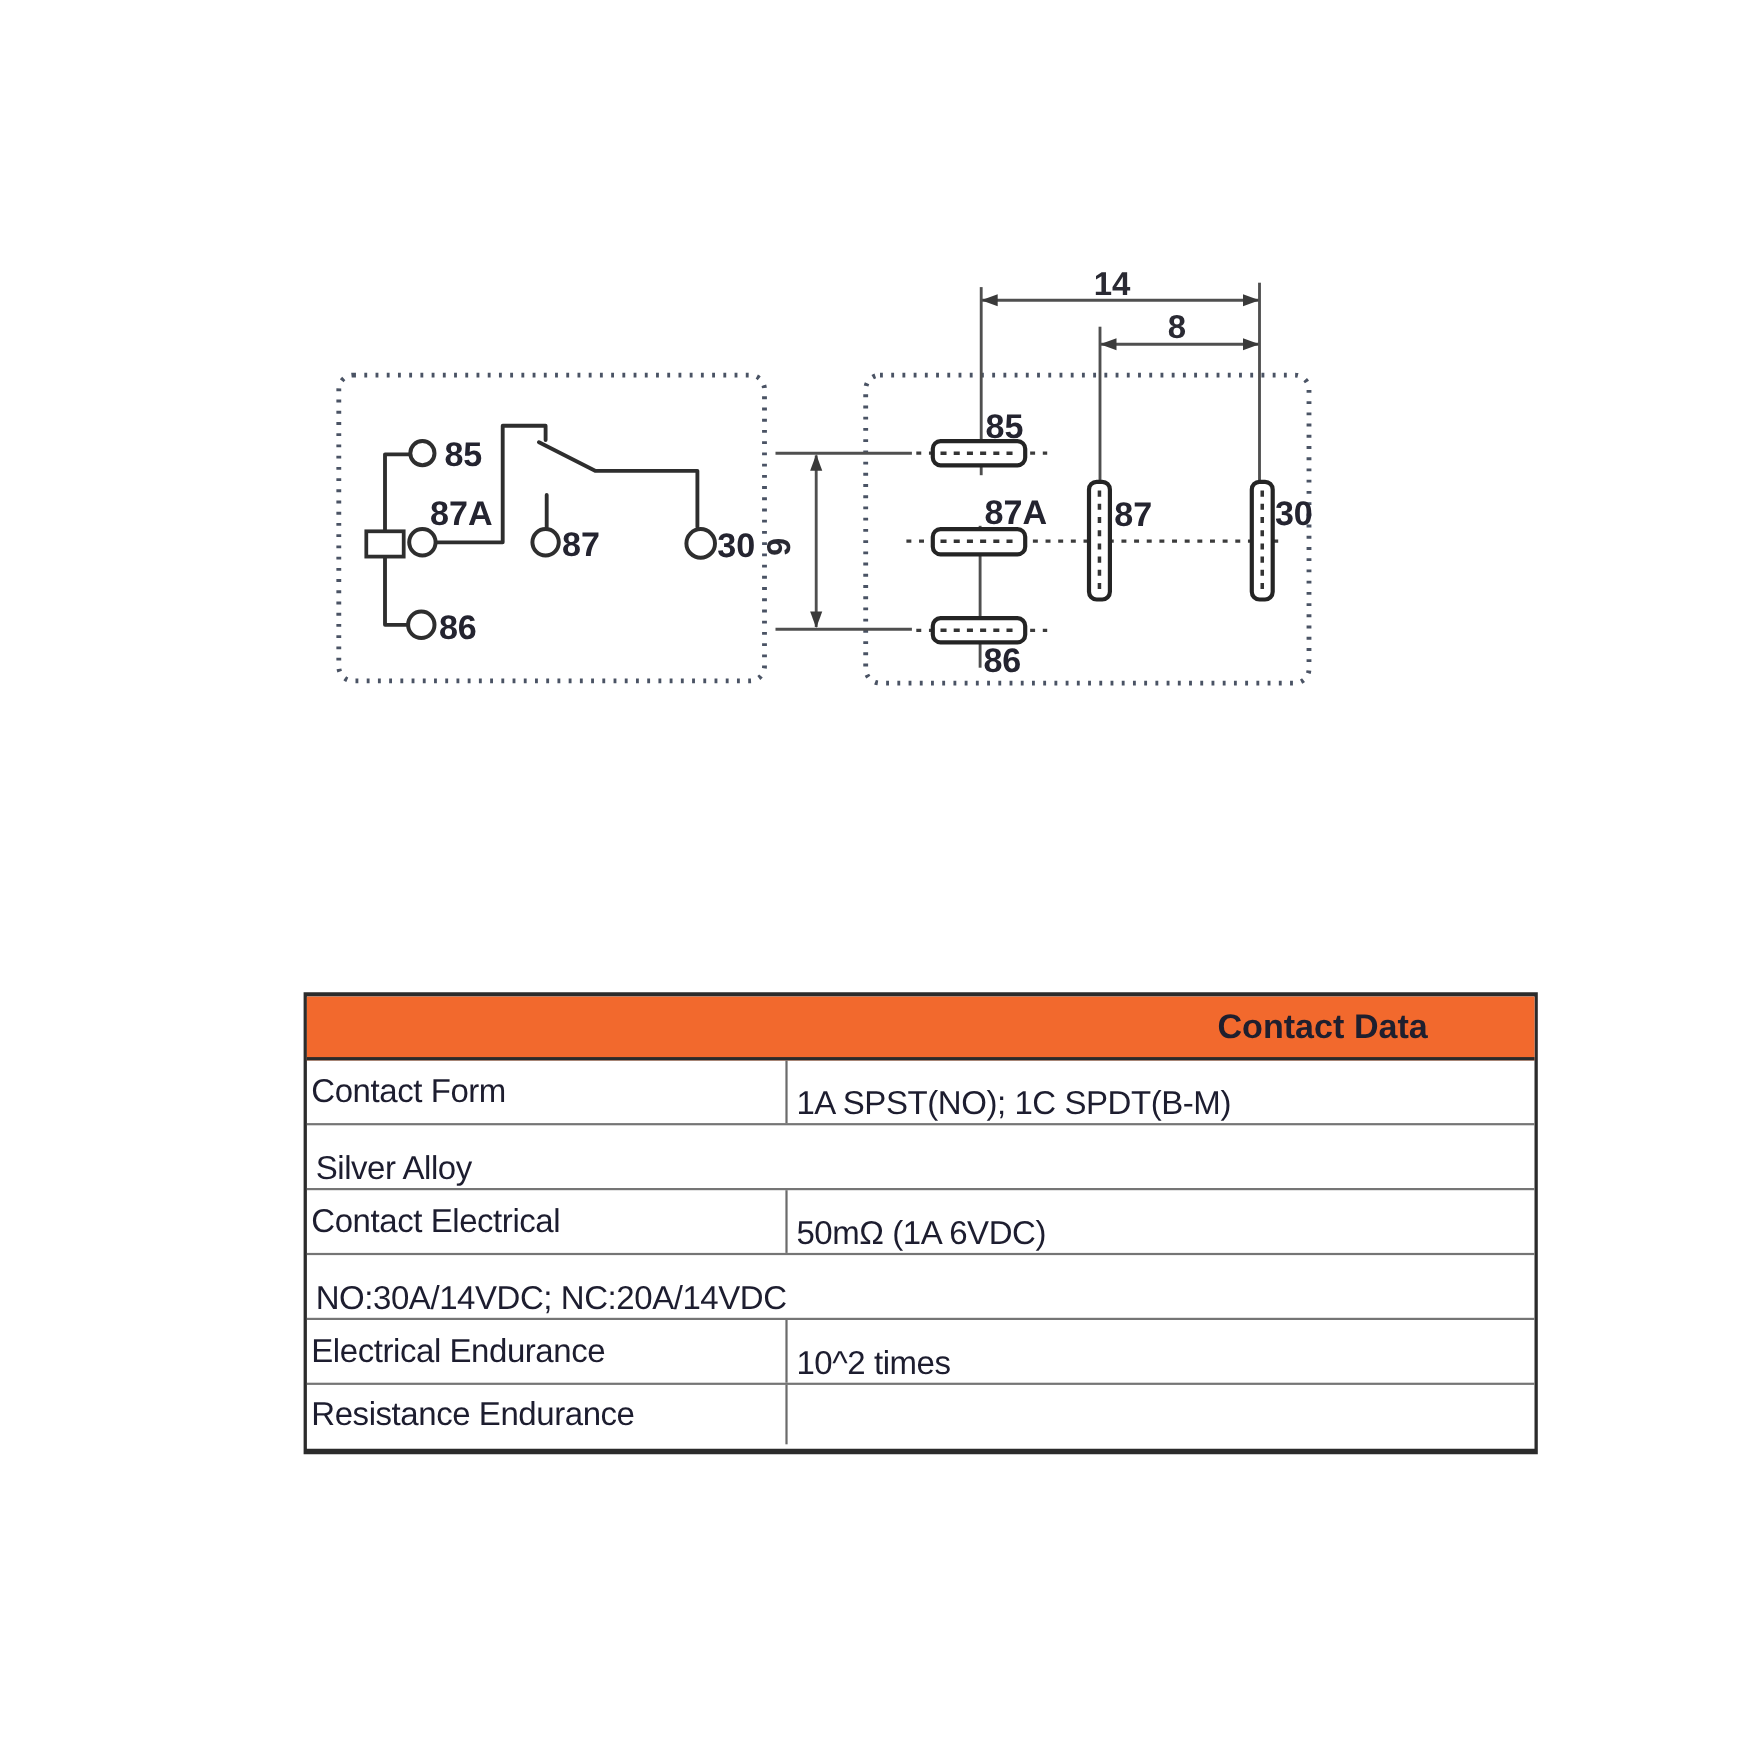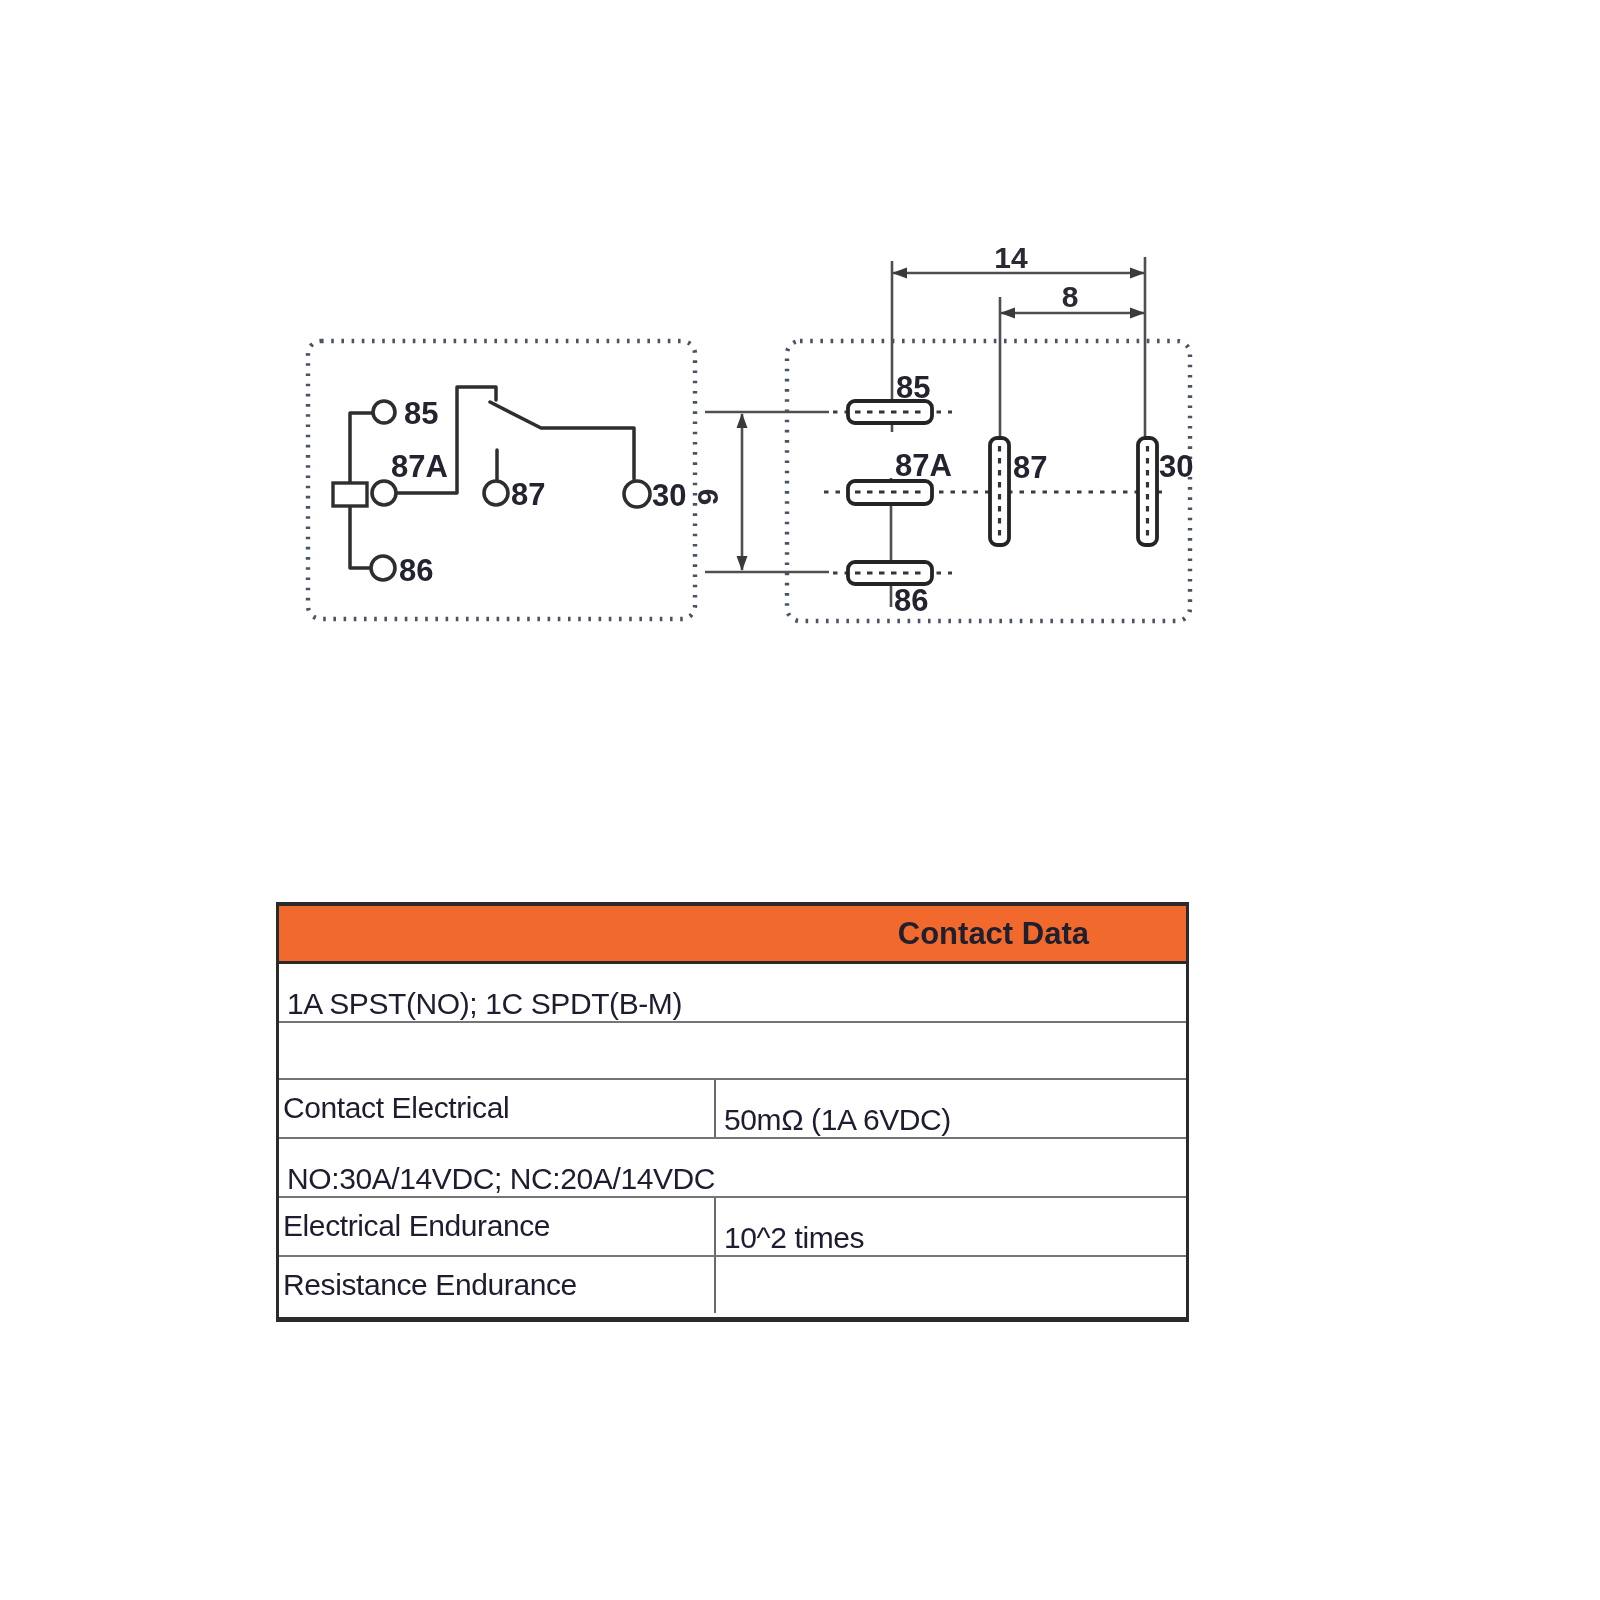--- a/index.html
+++ b/index.html
@@ -82,21 +82,21 @@
     font-size: 30px;
     font-weight: bold;
     fill: #2a2a33;
   }
 
   
   #contact-table {
     position: absolute;
     left: 276px;
     top: 902px;
-    width: 913px;
+    width: 1122px;
     height: 420px;
     border: 3px solid #2b2b2b;
     border-top-width: 4px;
     border-bottom-width: 5px;
     box-sizing: border-box;
     background: #ffffff;
     text-align: right;
   }
   #contact-table .thead {
     height: 58px;
@@ -229,24 +229,26 @@
     </g>
   </svg>
 
   <div id="contact-table">
     <div class="thead">
       <span class="title">Contact Data</span>
     </div>
     <div class="tbody">
 
       <div class="trow">
+        <div class="cell label">Contact Form</div>
         <div class="cell value">1A SPST(NO); 1C SPDT(B-M)</div>
       </div>
 
       <div class="trow">
+        <div class="cell value">Silver Alloy</div>
       </div>
 
       <div class="trow">
         <div class="cell label">Contact Electrical</div>
         <div class="cell value">50mΩ (1A 6VDC)</div>
       </div>
 
       <div class="trow">
         <div class="cell value">NO:30A/14VDC; NC:20A/14VDC</div>
       </div>

